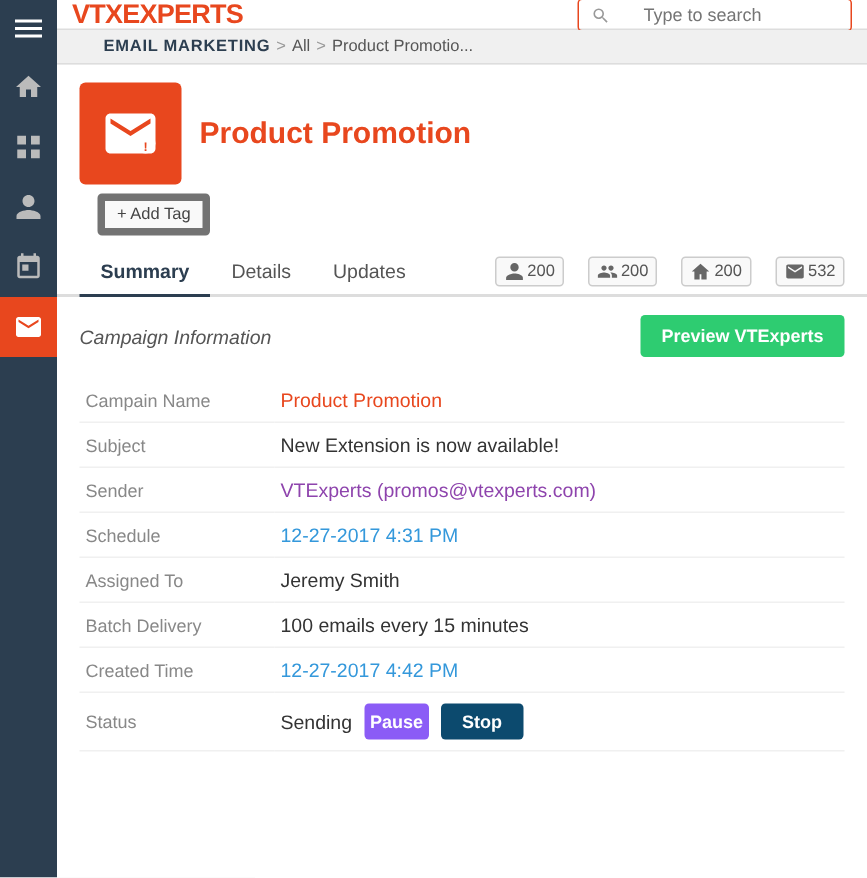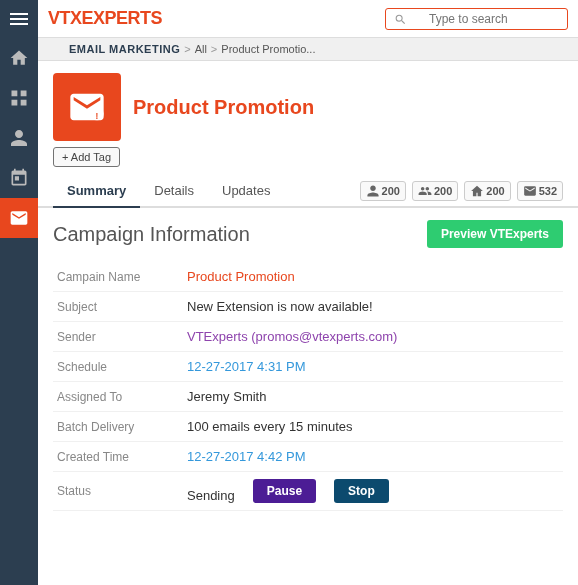--- a/index.html
+++ b/index.html
@@ -55,21 +55,21 @@
     .main {
       flex: 1;
       display: flex;
       flex-direction: column;
       background: #fff;
       overflow: hidden;
     }
 
     
     .topbar {
-      height: 38px;
+      height: 20px;
       background: #fff;
       border-bottom: 1px solid #ddd;
       display: flex;
       align-items: center;
       padding: 0 10px;
       gap: 10px;
     }
     .logo {
       font-size: 18px;
       font-weight: bold;
@@ -159,28 +159,28 @@
     }
     .campaign-title {
       font-size: 20px;
       font-weight: bold;
       color: #e8471e;
     }
     .add-tag-btn {
       display: inline-flex;
       align-items: center;
       gap: 3px;
-      border: 1px solid #737373;
+      border: 5px solid #737373;
       border-radius: 3px;
       padding: 3px 8px;
       font-size: 11px;
       color: #444;
       background: #f9f9f9;
       cursor: pointer;
-      margin-left: 0;
+      margin-left: 12px;
     }
 
     
     .tabs-row {
       display: flex;
       align-items: center;
       border-bottom: 2px solid #ddd;
       margin-top: 8px;
       padding: 0 15px;
       gap: 0;
@@ -195,22 +195,21 @@
     }
     .tab.active {
       color: #2c3e50;
       font-weight: bold;
       border-bottom: 2px solid #2c3e50;
     }
     .tab-icons {
       margin-left: auto;
       display: flex;
       align-items: center;
-      gap: 6px;
-      font-weight: bold;
+      gap: 16px;
     }
     .tab-icon-badge {
       display: flex;
       align-items: center;
       gap: 2px;
       font-size: 11px;
       color: #555;
       border: 1px solid #ccc;
       border-radius: 3px;
       padding: 2px 5px;
@@ -227,23 +226,24 @@
     .campaign-info-section {
       padding: 12px 15px;
     }
     .section-header {
       display: flex;
       align-items: center;
       justify-content: space-between;
       margin-bottom: 14px;
     }
     .section-header-title {
-      font-size: 20px;
+      font-size: 13px;
       color: #555;
       font-weight: normal;
+      font-style: italic;
     }
     .preview-btn {
       background: #2ecc71;
       color: #fff;
       border: none;
       border-radius: 3px;
       padding: 7px 14px;
       font-size: 12px;
       cursor: pointer;
       font-weight: bold;
@@ -270,33 +270,33 @@
       font-size: 13px;
     }
     .campaign-name-val { color: #e8471e !important; }
     .sender-val { color: #8e44ad !important; }
     .schedule-val { color: #3498db !important; }
     .created-val { color: #3498db !important; }
 
     
     .status-row {
       display: flex;
-      align-items: flex-end;
-      gap: 18px;
+      align-items: center;
+      gap: 8px;
     }
     .status-text {
       color: #333;
       font-size: 13px;
     }
     .pause-btn {
-      background: #4c1d95;
+      background: #8b5cf6;
       color: #fff;
       border: none;
       border-radius: 3px;
-      padding: 5px 14px;
+      padding: 5px 4px;
       font-size: 12px;
       cursor: pointer;
       font-weight: bold;
     }
     .stop-btn {
       background: #0c4a6e;
       color: #fff;
       border: none;
       border-radius: 3px;
       padding: 5px 14px;

